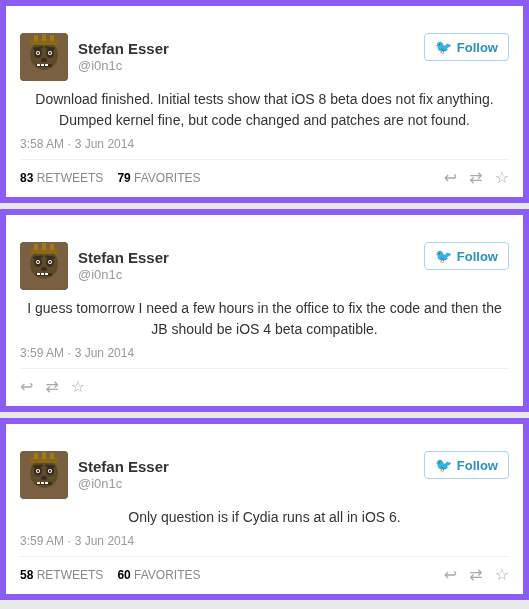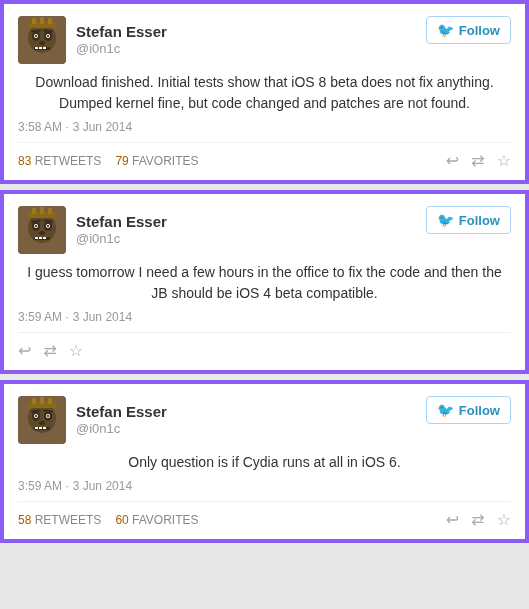--- a/index.html
+++ b/index.html
@@ -4,23 +4,23 @@
   <style>
     * { box-sizing: border-box; margin: 0; padding: 0; }
     body {
       font-family: Arial, Helvetica, sans-serif;
       background: #e8e8e8;
       width: 529px;
       min-height: 609px;
     }
     .tweet-card {
       background: #fff;
-      border: 4px solid #8b5cf6;
+      border: 6px solid #8b5cf6;
       margin-bottom: 6px;
-      padding: 12px 14px 10px 14px;
+      padding: 27px 14px 10px 14px;
     }
     .tweet-header {
       display: flex;
       align-items: flex-start;
       justify-content: space-between;
       margin-bottom: 8px;
     }
     .tweet-header-left {
       display: flex;
       align-items: center;
@@ -95,22 +95,22 @@
       border-top: 1px solid #f0f0f0;
       padding-top: 8px;
     }
     .tweet-stats {
       display: flex;
       gap: 14px;
       font-size: 12px;
       color: #888;
     }
     .tweet-stats span strong {
-      color: #a16207;
-      font-weight: normal;
+      color: #000000;
+      font-weight: bold;
     }
     .tweet-actions {
       display: flex;
       gap: 12px;
       align-items: center;
     }
     .tweet-action-icon {
       color: #aaa;
       font-size: 16px;
       cursor: pointer;

